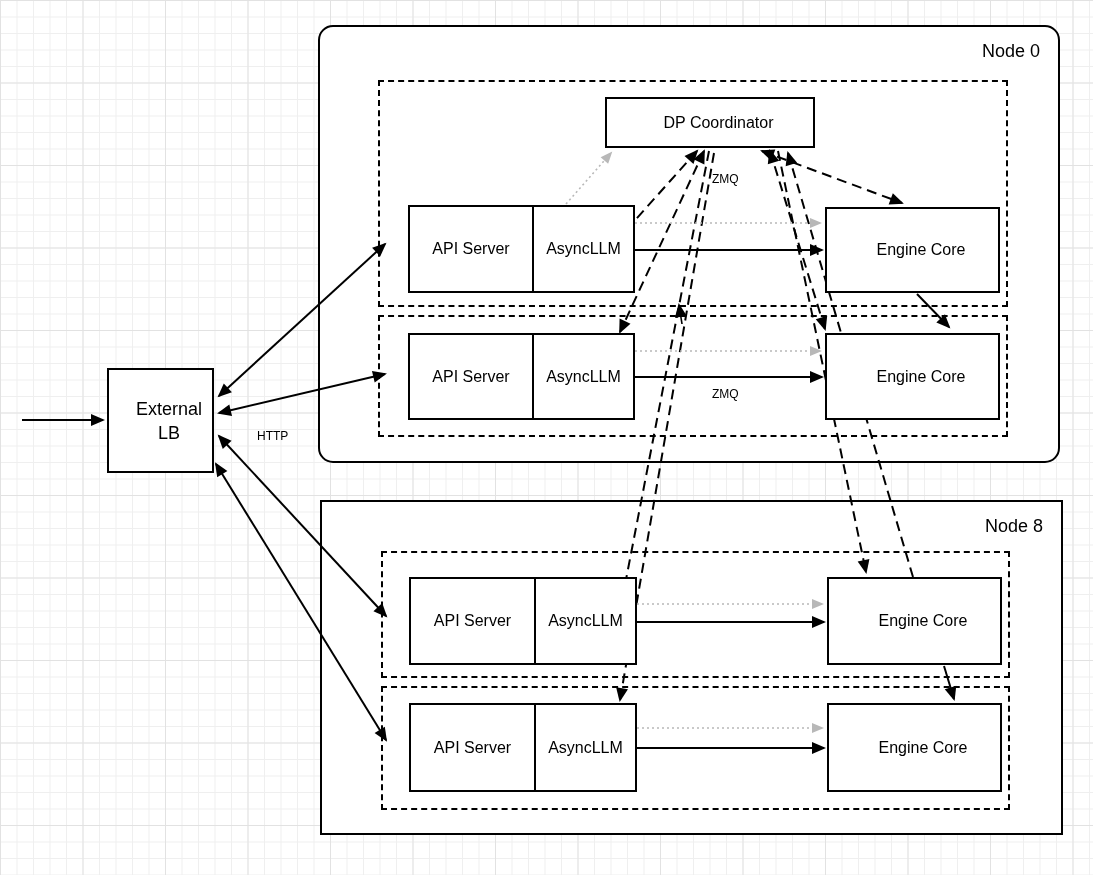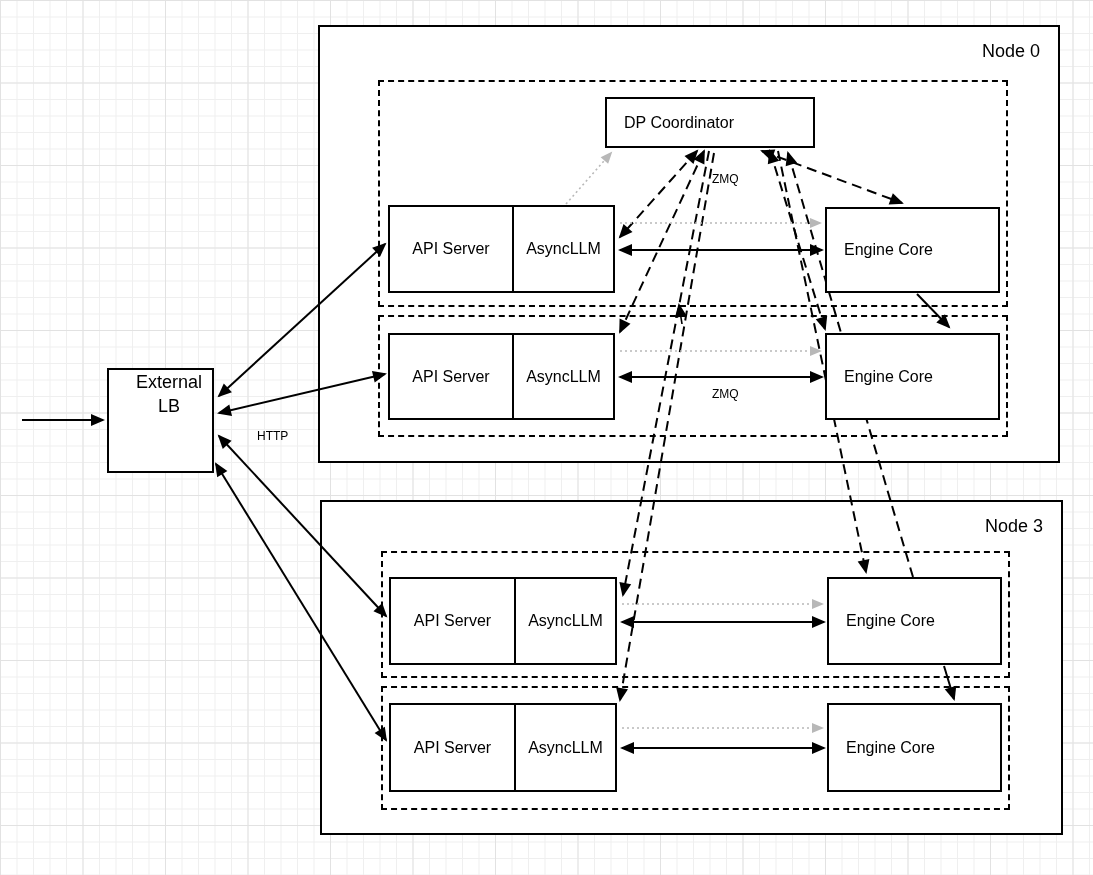--- a/index.html
+++ b/index.html
@@ -11,42 +11,42 @@
       linear-gradient(to right,#e2e2e2 1px,transparent 1px),
       linear-gradient(to bottom,#e2e2e2 1px,transparent 1px),
       linear-gradient(to right,#efefef 1px,transparent 1px),
       linear-gradient(to bottom,#efefef 1px,transparent 1px);
     background-size:82.5px 82.5px,82.5px 82.5px,16.5px 16.5px,16.5px 16.5px;
   }
   .abs{position:absolute;box-sizing:border-box;}
   .node{border:2px solid #000;background:#fff;z-index:1;}
   .node-label{position:absolute;top:14px;right:18px;font-size:18px;}
   .dashed-group{border:2px dashed #000;background:transparent;z-index:1;}
-  .box{border:2px solid #000;background:#fff;z-index:3;display:flex;align-items:center;font-size:16px;text-align:center;padding-left:17px;}
-  .splitbox{border:2px solid #000;background:#fff;z-index:3;display:flex;}
+  .box{border:2px solid #000;background:#fff;z-index:3;display:flex;align-items:center;justify-content:center;font-size:16px;text-align:center;padding-left:17px;}
+  .splitbox{border:2px solid #000;background:#fff;z-index:3;display:flex;margin-left:20px;}
   .splitbox .cell{display:flex;align-items:center;justify-content:center;font-size:16px;}
   .splitbox .cell:first-child{border-right:2px solid #000;}
   .lb-box{flex-direction:column;font-size:18px;line-height:24px;}
   .edge-label{position:absolute;font-size:12px;z-index:4;background:transparent;}
   svg.wires{position:absolute;left:0;top:0;z-index:2;pointer-events:none;}
   .w-solid{stroke:#000;stroke-width:2;fill:none;}
   .w-dash{stroke:#000;stroke-width:2;fill:none;stroke-dasharray:10 6;}
   .w-dot{stroke:#b8b8b8;stroke-width:1.6;fill:none;stroke-dasharray:2 3;}
   .w-tiny{stroke:#000;stroke-width:1.6;fill:none;}
 </style>
 </head>
 <body>
 
 <div class="canvas">
 
-  <div class="abs node" style="left:318px;top:25px;width:742px;height:438px;">
+  <div class="abs node" style="left:318px;top:25px;width:742px;height:438px;border-radius:15px;">
     <span class="node-label">Node 0</span>
   </div>
   <div class="abs node" style="left:320px;top:500px;width:743px;height:335px;">
-    <span class="node-label">Node 3</span>
+    <span class="node-label">Node 8</span>
   </div>
 
   <div class="abs dashed-group" style="left:378px;top:80px;width:630px;height:227px;"></div>
   <div class="abs dashed-group" style="left:378px;top:315px;width:630px;height:122px;"></div>
   <div class="abs dashed-group" style="left:381px;top:551px;width:629px;height:127px;"></div>
   <div class="abs dashed-group" style="left:381px;top:686px;width:629px;height:124px;"></div>
 
   <svg class="wires" width="1093" height="875">
     <defs>
       <marker id="ah" markerUnits="userSpaceOnUse" markerWidth="16" markerHeight="14" refX="13" refY="7" orient="auto-start-reverse">

